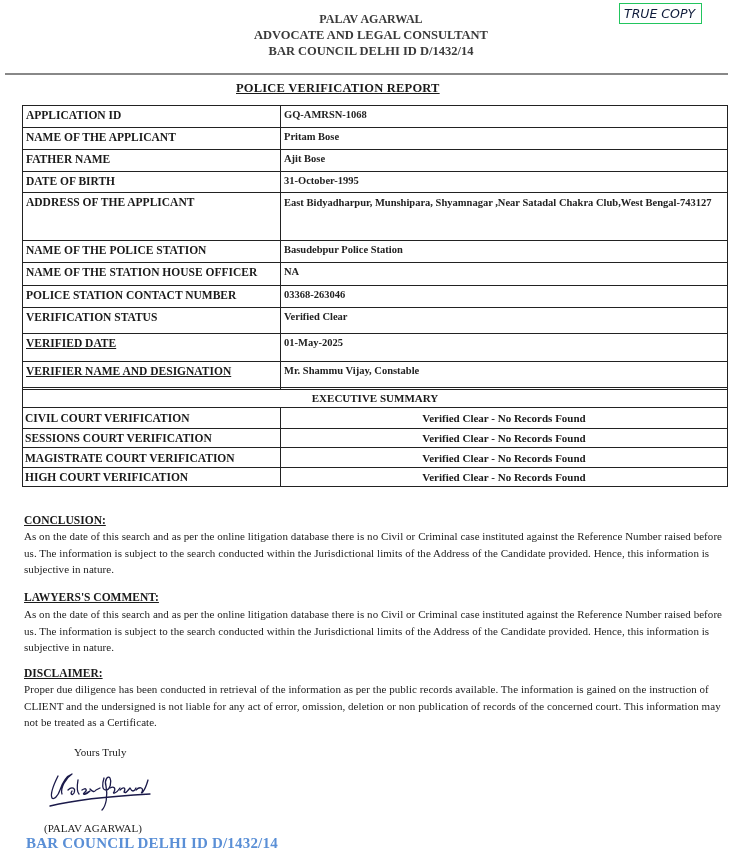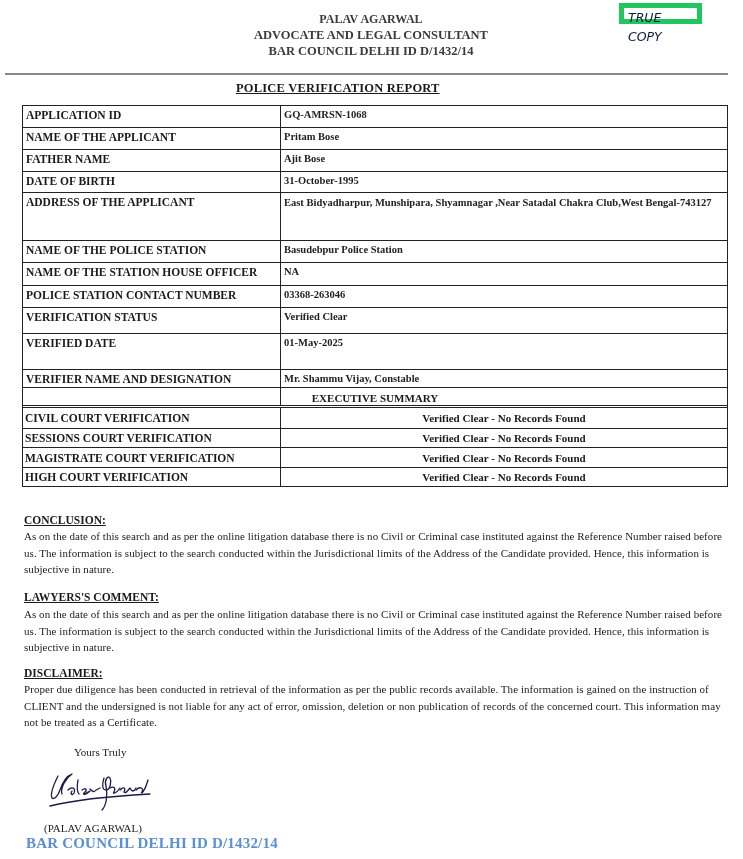--- a/index.html
+++ b/index.html
@@ -4,42 +4,42 @@
 <style>
   html, body { margin: 0; padding: 0; background: #ffffff; }
   body {
     width: 743px; height: 859px; position: relative; overflow: hidden;
     font-family: "Liberation Serif", "DejaVu Serif", serif;
     color: #1a1a1a;
   }
   .lh-inner { position: absolute; left: 200px; width: 300px; top: 0; text-align: center; }
   .true-copy {
     position: absolute; left: 619px; top: 3px; width: 83px; height: 21px;
-    border: 5px solid #22c55e; box-sizing: border-box;
+    border: 1px solid #22c55e; box-sizing: border-box;
     font-family: "DejaVu Sans", "Liberation Sans", sans-serif;
     font-style: italic; font-size: 12.5px; color: #0e1a3a;
     line-height: 19px; padding-left: 4px;
   }
   .rule {
     position: absolute; left: 5px; top: 73px; width: 723px; height: 2px; background: #888;
   }
   .report-title {
     position: absolute; left: 236px; top: 81px;
     font-weight: bold; font-size: 12.5px; color: #1a1a1a;
     text-decoration: underline; letter-spacing: 0.2px;
   }
   table { border-collapse: collapse; position: absolute; }
   .main-table { left: 22px; top: 105px; width: 706px; }
   .main-table td {
     border: 1px solid #222; font-size: 11px; vertical-align: top;
     padding: 3px 3px 0 3px; box-sizing: border-box;
   }
   .main-table td.lbl { width: 258px; font-weight: bold; font-size: 11.5px; }
   .main-table td.val { font-size: 10.5px; font-weight: bold; color: #222; }
-  .main-table td.lbl-low { vertical-align: bottom; padding-bottom: 20px; }
+  .main-table td.lbl-low { vertical-align: bottom; padding-bottom: 12px; text-decoration: underline; }
   .sum-table { left: 22px; top: 387px; width: 706px; }
   .sum-table td {
     border: 1px solid #222; font-size: 11px; padding: 0 2px; height: 19px; box-sizing: border-box;
     font-weight: bold;
   }
   .sum-table td.lbl { width: 258px; font-size: 11.5px; }
   .sum-table td.val { text-align: center; font-size: 11px; }
   .sum-table td.head { text-align: center; font-size: 11px; }
   .section {
     position: absolute; left: 24px; width: 700px;

